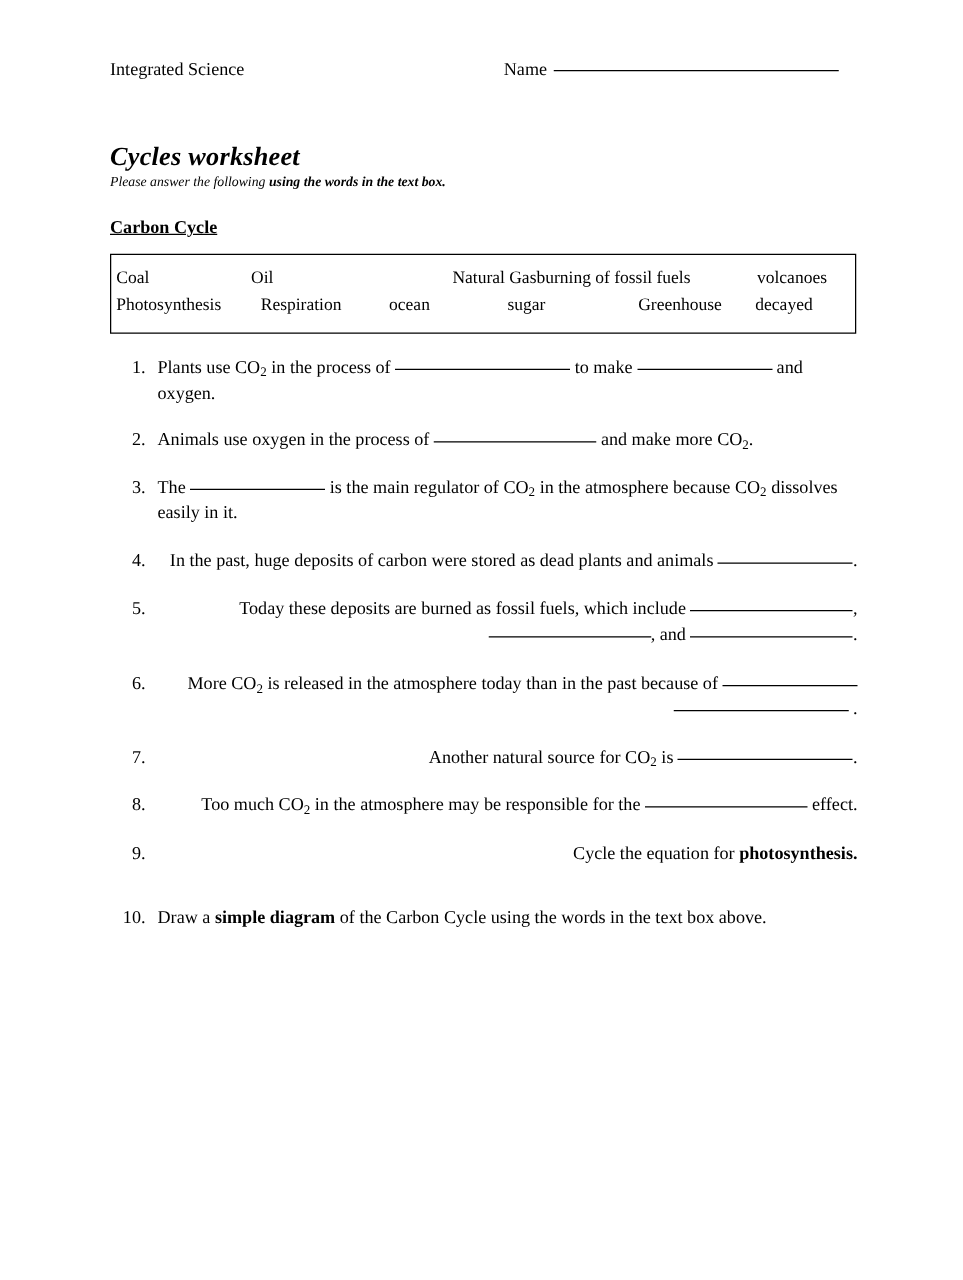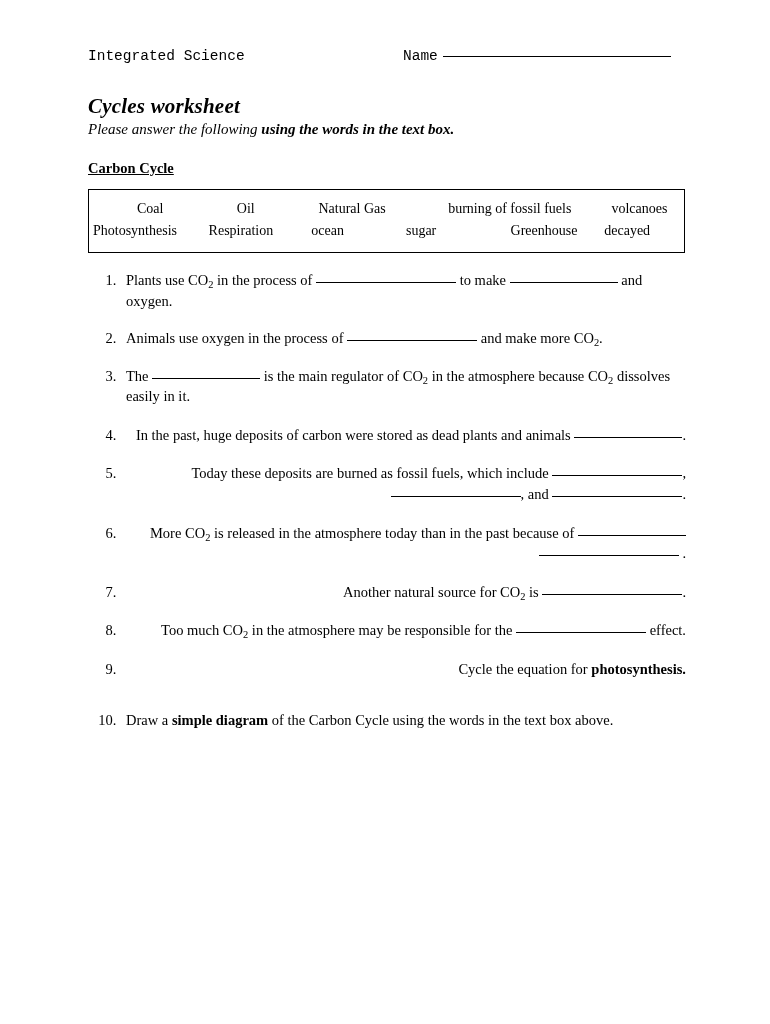--- a/index.html
+++ b/index.html
@@ -19,22 +19,21 @@
     position: relative;
     width: 770px;
     height: 1024px;
     box-sizing: border-box;
     padding: 48px 84px 0 88px;
   }
   .header-row {
     display: flex;
     align-items: baseline;
     font-size: 14.5px;
-    margin-bottom: 30px;
-    font-family: Liberation Mono, monospace;
+    margin-bottom: 48px;
   }
   .header-course {
     width: 315px;
   }
   .header-name-label {
     white-space: nowrap;
   }
   .header-name-rule {
     display: inline-block;
     border-bottom: 1px solid #000;
@@ -44,21 +43,21 @@
     top: -3px;
   }
   .title {
     font-size: 21px;
     font-style: italic;
     font-weight: bold;
     margin: 0 0 2px 0;
     letter-spacing: 0.2px;
   }
   .subtitle {
-    font-size: 15px;
+    font-size: 11px;
     font-style: italic;
     margin: 0 0 22px 0;
   }
   .subtitle b {
     font-weight: bold;
   }
   .section-heading {
     font-size: 14.5px;
     font-weight: bold;
     text-decoration: underline;
@@ -74,23 +73,23 @@
   }
   .word-row {
     display: flex;
     font-size: 14px;
     line-height: 1.0;
     padding: 4px 0;
   }
   .word-row .w {
     display: block;
   }
-  .row1 .w1 { width: 110px; padding-left: 4px; margin-left: 44px; }
+  .row1 .w1 { width: 110px; padding-left: 4px; }
   .row1 .w2 { width: 90px; }
-  .row1 .w3 { width: 143px; }
+  .row1 .w3 { width: 143px; text-align: right; }
   .row1 .w4 { width: 180px; }
   .row1 .w5 { width: 80px; }
   .row2 .w1 { width: 116px; padding-left: 4px; }
   .row2 .w2 { width: 103px; }
   .row2 .w3 { width: 95px; }
   .row2 .w4 { width: 105px; }
   .row2 .w5 { width: 94px; }
   .row2 .w6 { width: 80px; }
 
   ol.questions {

